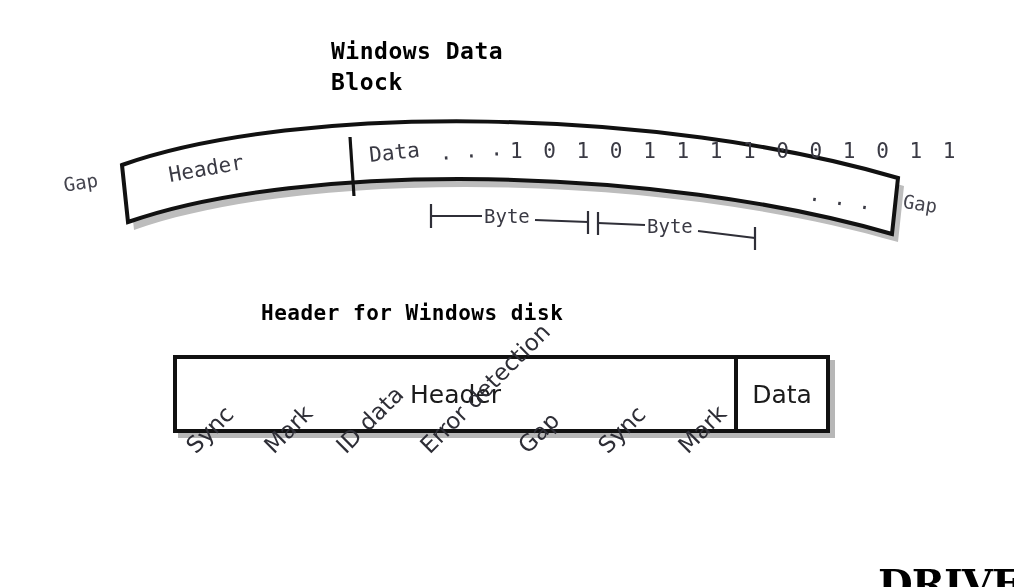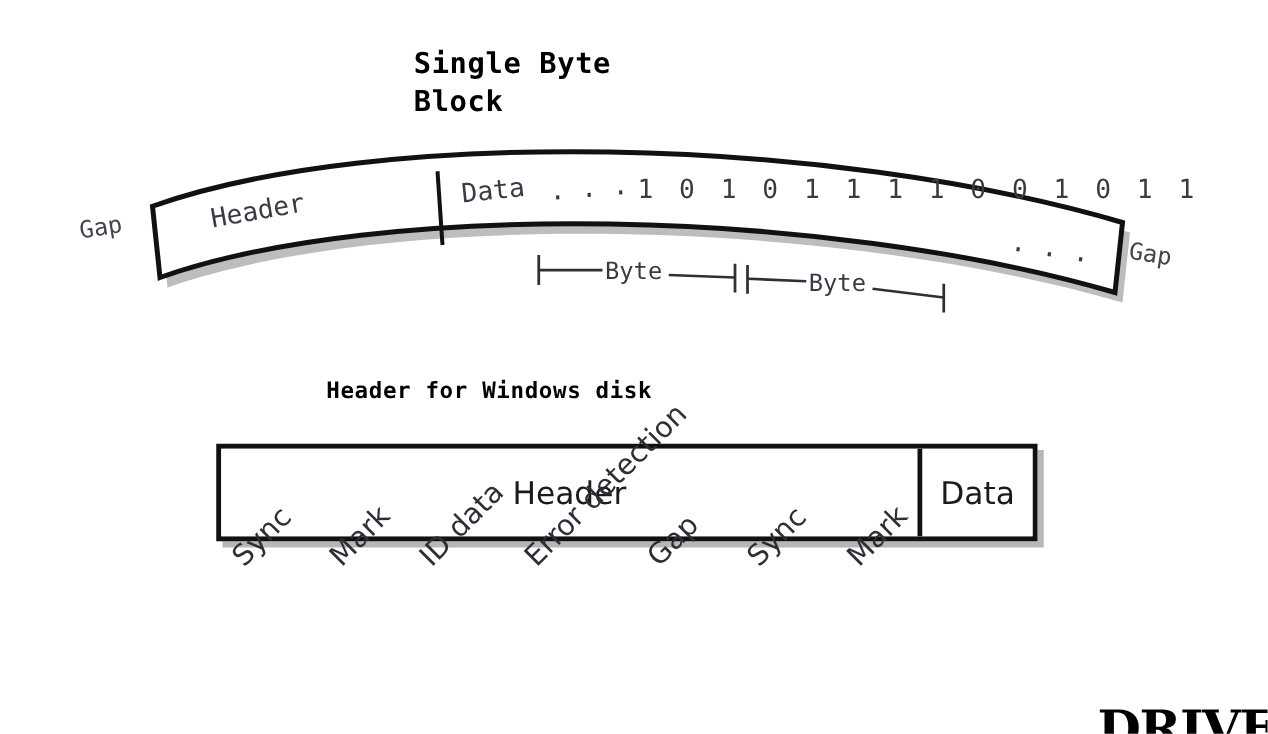--- a/index.html
+++ b/index.html
@@ -33,21 +33,21 @@
   }
   #title-single-data {
     left: 331px;
     top: 36px;
     font-size: 23px;
     line-height: 31px;
   }
   #title-header-windows {
     left: 261px;
     top: 299px;
-    font-size: 18px;
+    font-size: 21px;
     line-height: 28px;
   }
 
   
   #band-svg {
     position: absolute;
     left: 60px;
     top: 112px;
     width: 910px;
     height: 145px;
@@ -152,21 +152,21 @@
     color: #000000;
     white-space: nowrap;
     letter-spacing: -1px;
   }
 </style>
 </head>
 <body>
 
 <div class="stage">
 
-  <div class="title-mono" id="title-single-data">Single Byte
+  <div class="title-mono" id="title-single-data">Windows Data
 Block</div>
 
   <svg id="band-svg" viewBox="0 0 910 145">
 
     <path d="M 62 53 C 240 -10 600 -4 838 66 L 832 122 C 598 54 244 48 68 110 Z" fill="#bdbdbd" transform="translate(6,8)"></path>
 
     <path d="M 62 53 C 240 -10 600 -4 838 66 L 832 122 C 598 54 244 48 68 110 Z" fill="#ffffff" stroke="#111111" stroke-width="4" stroke-linejoin="miter"></path>
 
     <line x1="290" y1="25" x2="294" y2="84" stroke="#111111" stroke-width="3.2"></line>
 

